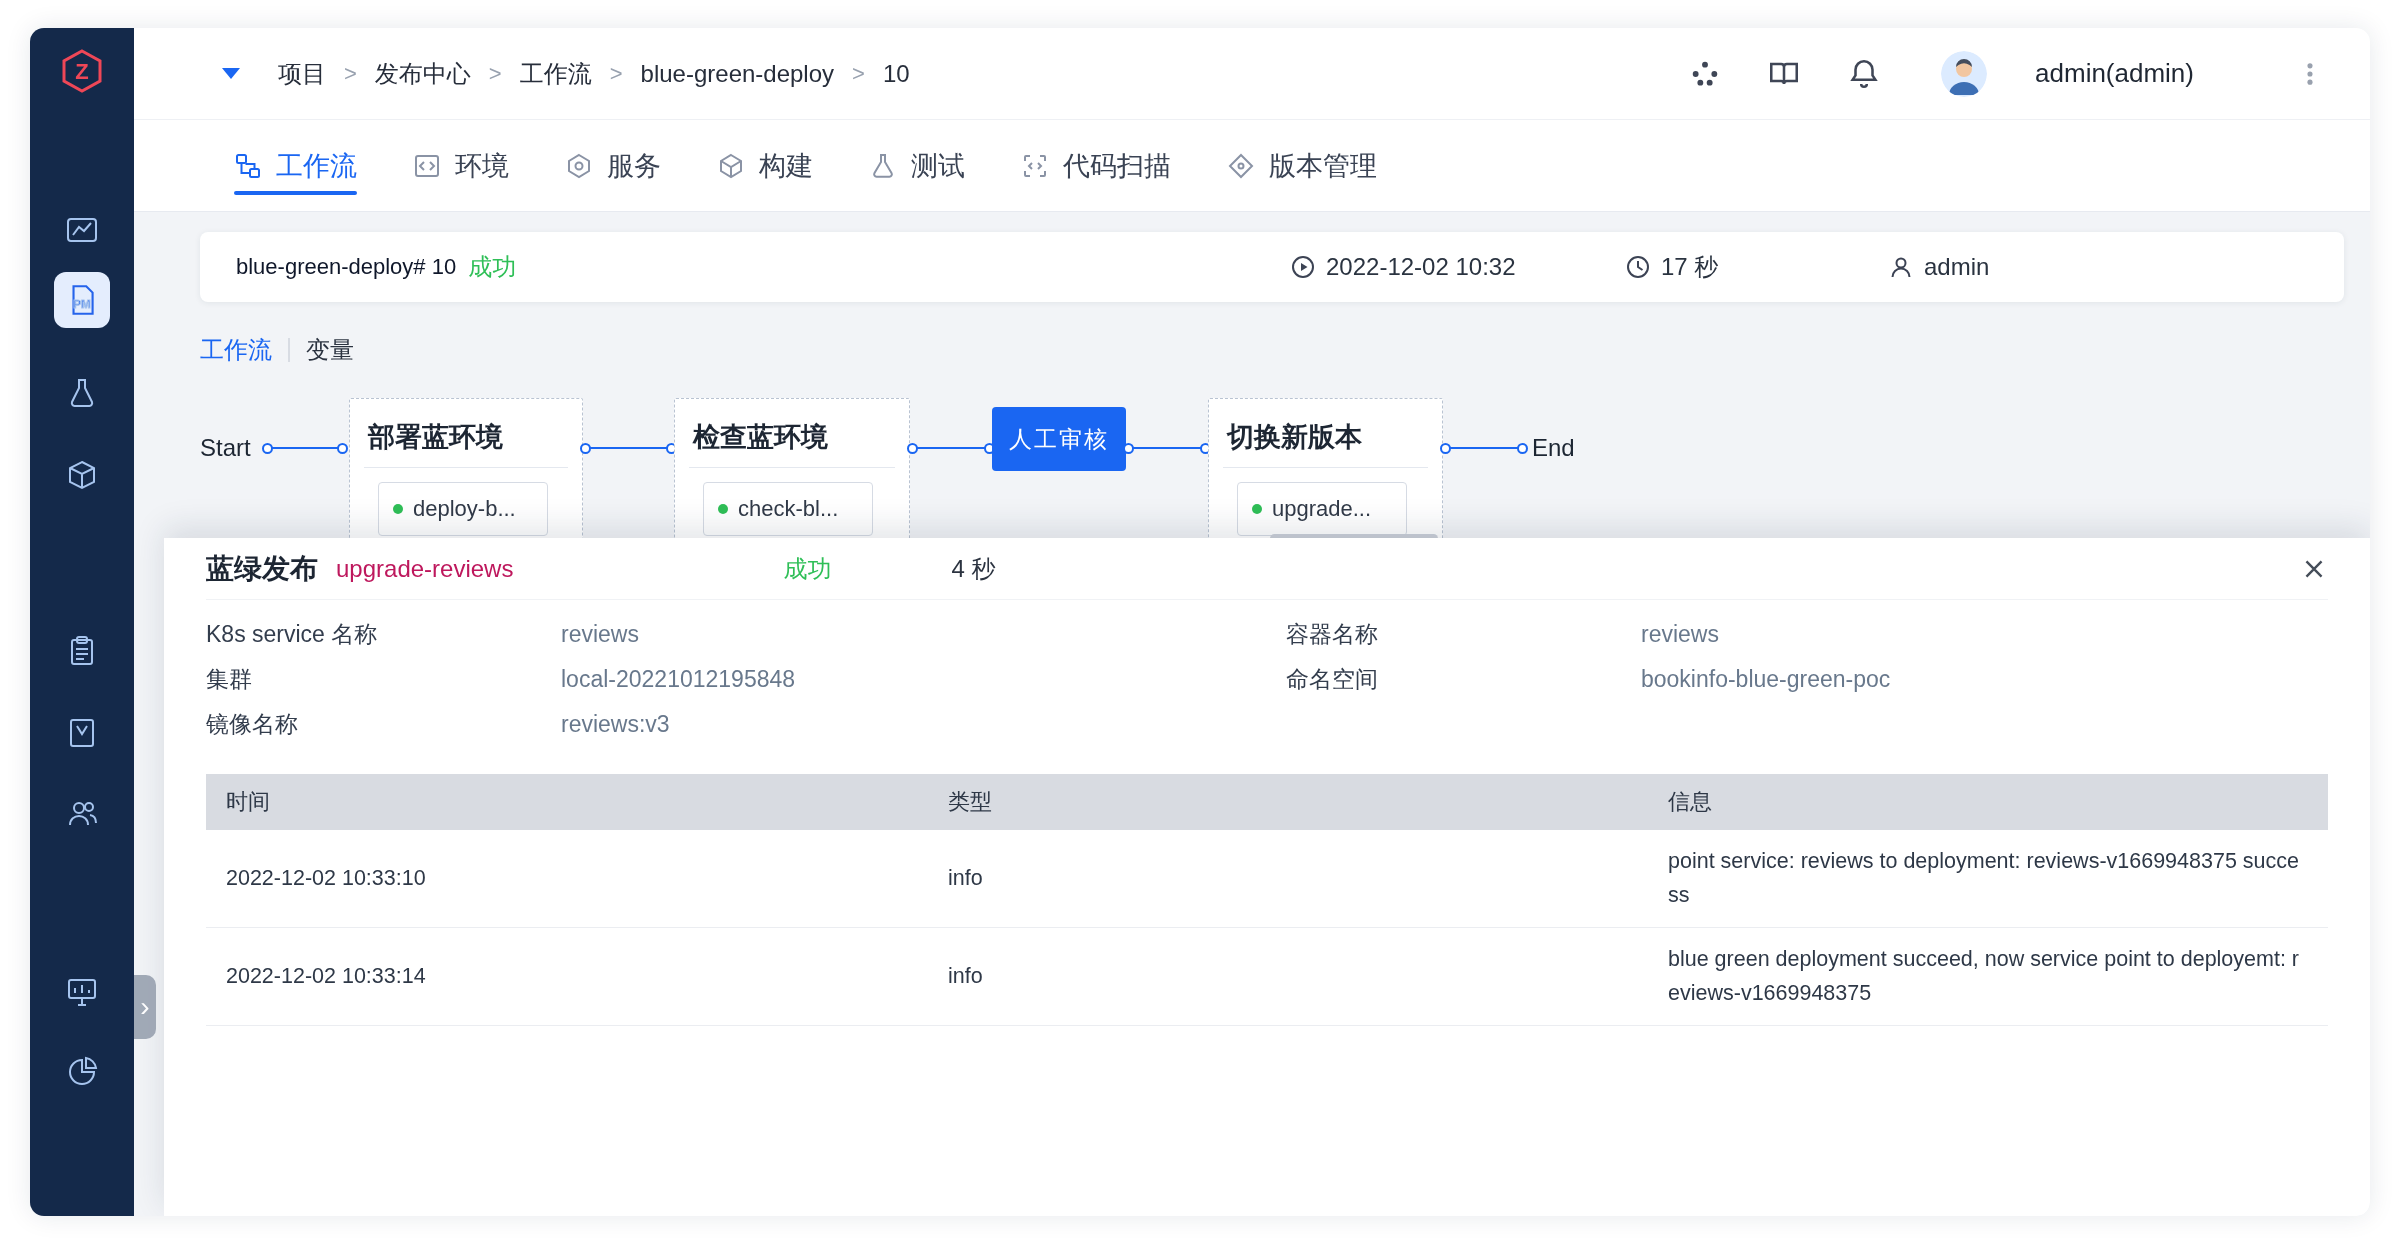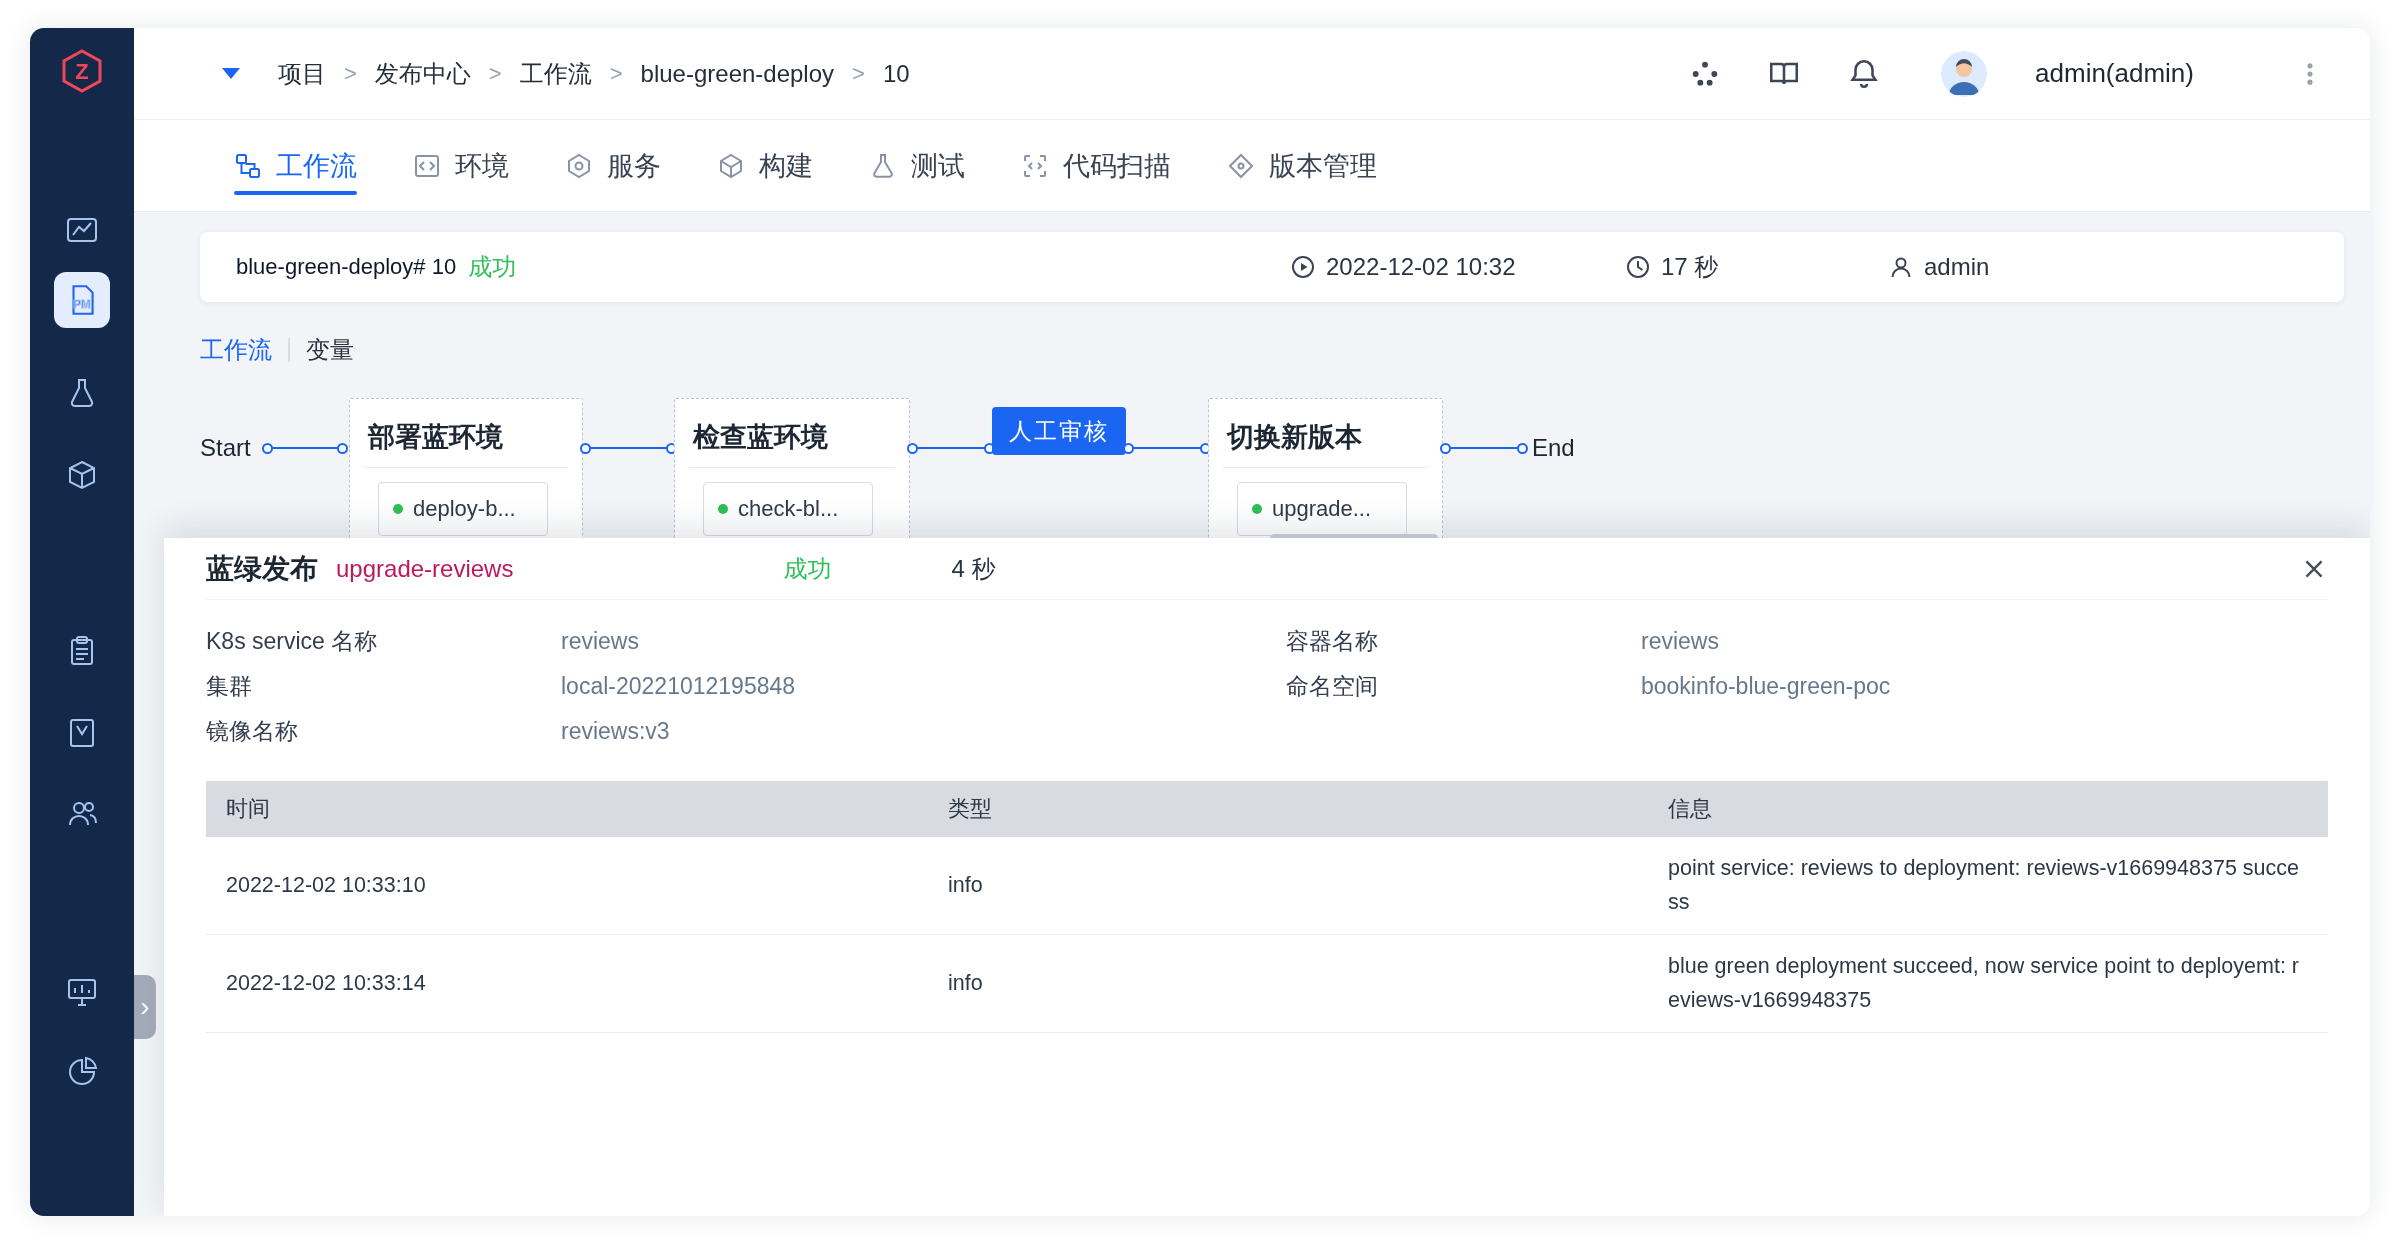--- a/index.html
+++ b/index.html
@@ -74,37 +74,37 @@
   .wire::before { left:-3px; } .wire::after { right:-3px; }
   .endpoint { position:absolute; top:222px; font-size:24px; color:#1d2633; }
   .stage { position:absolute; top:186px; height:174px; background:#fff;
            border:1px dashed #b9c3d2; border-radius:2px; }
   .stage-title { margin:4px 14px; padding:16px 4px 12px; font-size:27px; font-weight:600; color:#1d2633;
                  border-bottom:1px solid #e4e8ef; }
   .job { margin:14px 0 0 28px; width:170px; height:54px; background:#fff; border:1px solid #d6dbe4;
          border-radius:4px; display:flex; align-items:center; gap:10px; padding:0 14px;
          font-size:22px; color:#313a48; cursor:pointer; }
   .job-dot { width:10px; height:10px; border-radius:50%; background:#2fbf57; flex:none; }
-  .approval { position:absolute; left:858px; top:195px; width:134px; height:48px; background:#1a66f2;
+  .approval { position:absolute; left:858px; top:195px; width:134px; height:64px; background:#1a66f2;
               color:#fff; font-size:23px; letter-spacing:2px; border-radius:4px; cursor:pointer;
               display:flex; align-items:center; justify-content:center; }
   .hscroll-thumb { position:absolute; left:1136px; top:322px; width:168px; height:9px;
                    border-radius:5px; background:#ccd1d9; cursor:pointer; }
 
   
   .panel { position:absolute; left:30px; right:0; top:326px; bottom:0; z-index:20; background:#fff;
            box-shadow:0 -10px 30px rgba(25,40,65,.12); padding:0 42px; }
   .panel-header { height:62px; display:flex; align-items:center; border-bottom:1px solid #f0f2f5; }
   .panel-title { font-size:28px; font-weight:700; color:#1d2633; }
   .panel-subtitle { font-size:24px; color:#be185d; margin-left:18px; }
   .panel-status { font-size:24px; color:#2fbf57; margin-left:270px; }
   .panel-duration { font-size:24px; color:#2b3340; margin-left:120px; }
   .panel-close { margin-left:auto; cursor:pointer; display:flex; align-items:center; }
 
-  .panel-fields { margin-top:26px; display:grid; grid-template-columns:355px 725px 355px 1fr;
+  .panel-fields { margin-top:19px; display:grid; grid-template-columns:355px 725px 355px 1fr;
                   row-gap:14px; font-size:23px; align-items:center; }
   .f-label { color:#333d4d; }
   .f-value { color:#68788c; }
 
   .log-table { margin-top:34px; }
   .lt-head { display:grid; grid-template-columns:722px 720px 1fr; background:#d8dbe1; height:56px;
              align-items:center; font-size:22px; color:#2e3847; }
   .lt-head > div { padding:0 20px; }
   .lt-row { display:grid; grid-template-columns:722px 720px 1fr; align-items:center;
             min-height:82px; padding:14px 0; border-bottom:1px solid #ebedf1;

